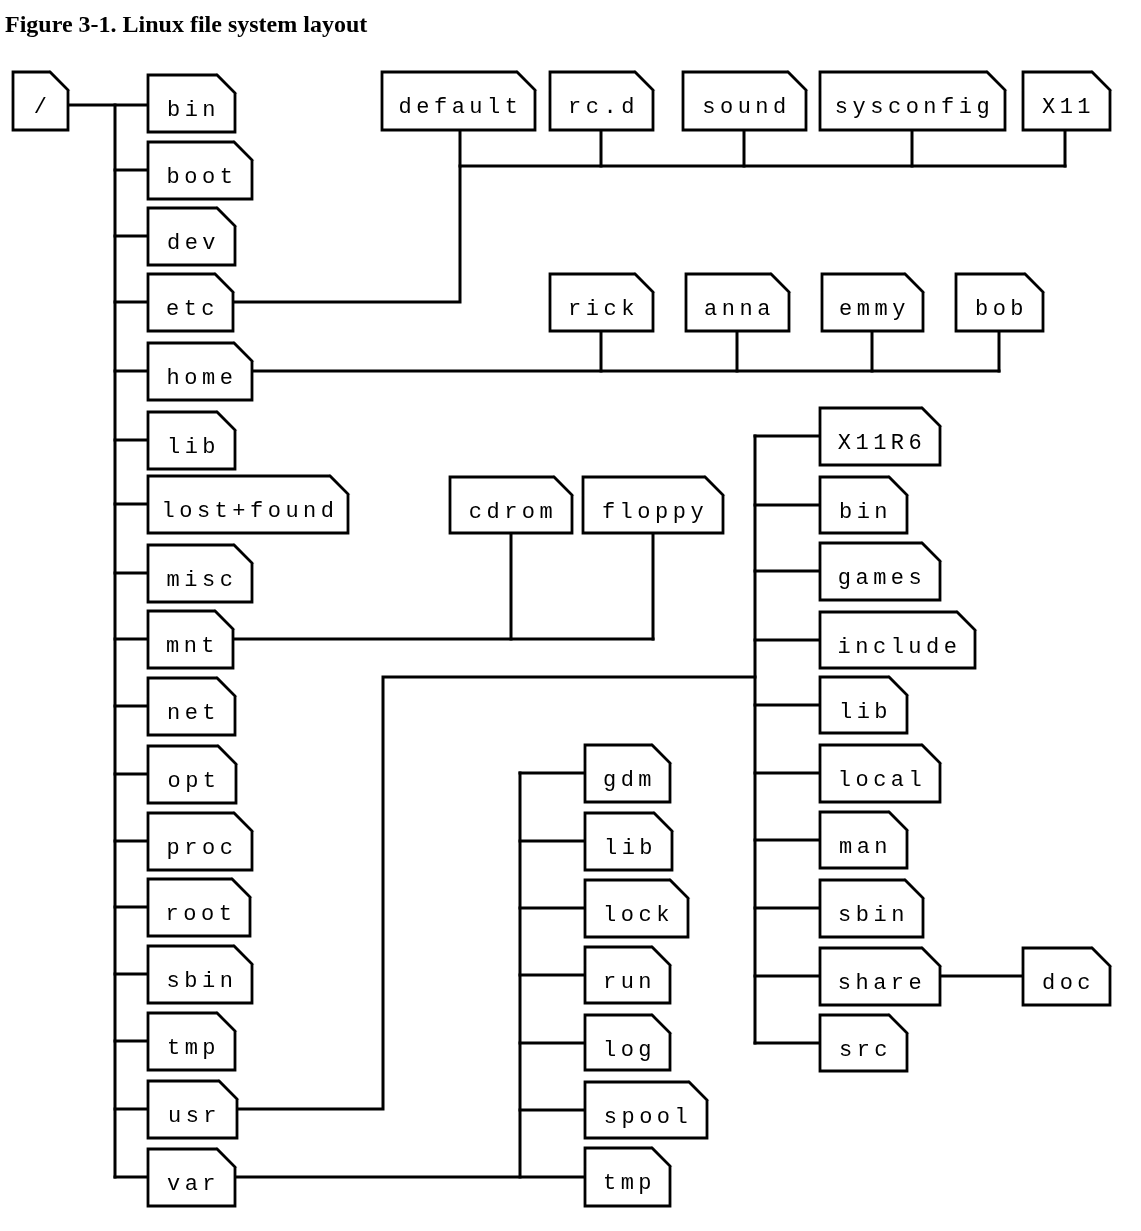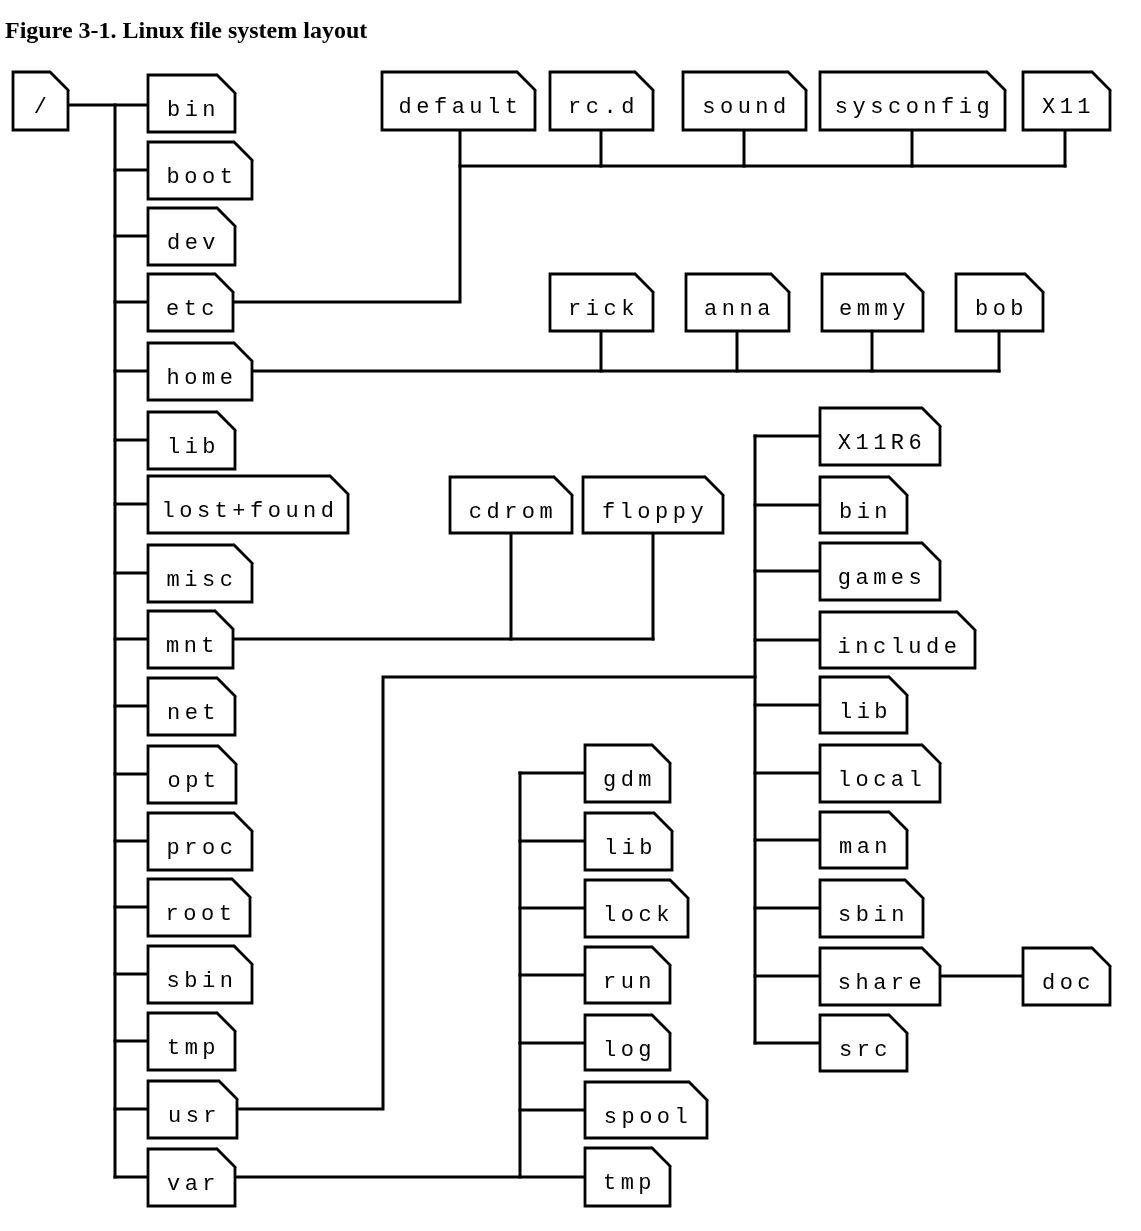--- a/index.html
+++ b/index.html
@@ -10,21 +10,20 @@
     overflow:hidden;
     font-family:"Liberation Sans",sans-serif;
   }
   .figure-title{
     position:absolute;left:5px;top:11px;
     font-family:"Liberation Serif",serif;
     font-weight:bold;
     font-size:24px;
     color:var(--title,#000);
     white-space:nowrap;
-    margin-top:6px;
   }
   .diagram{position:absolute;left:0;top:0;}
   .edge{
     fill:none;
     stroke:var(--line,#000);
     stroke-width:3;
     stroke-linecap:square;
   }
   .doc-flap{
     fill:var(--node-fill,#fff);

